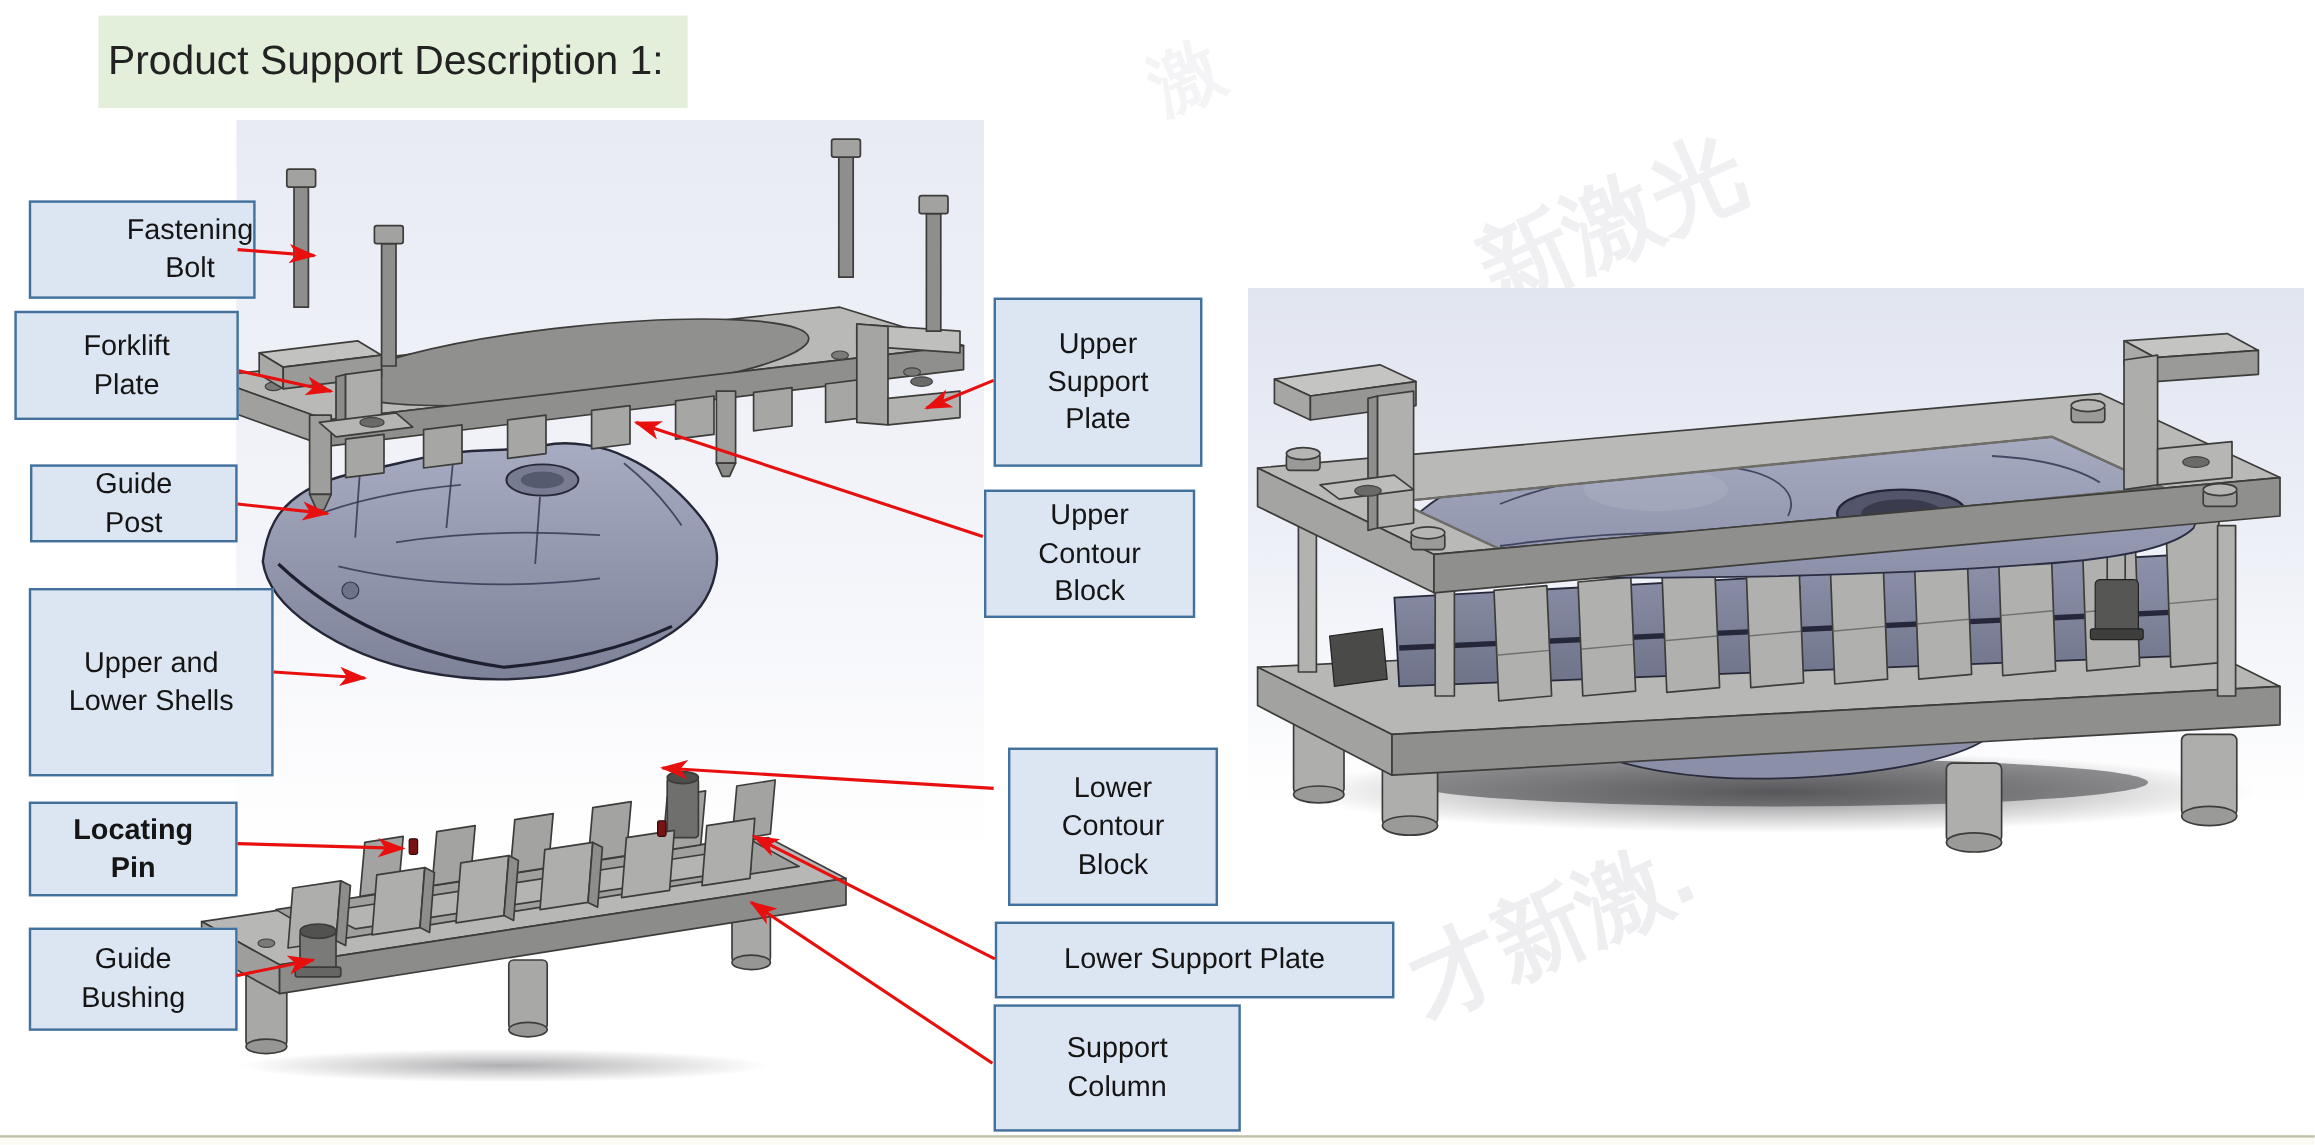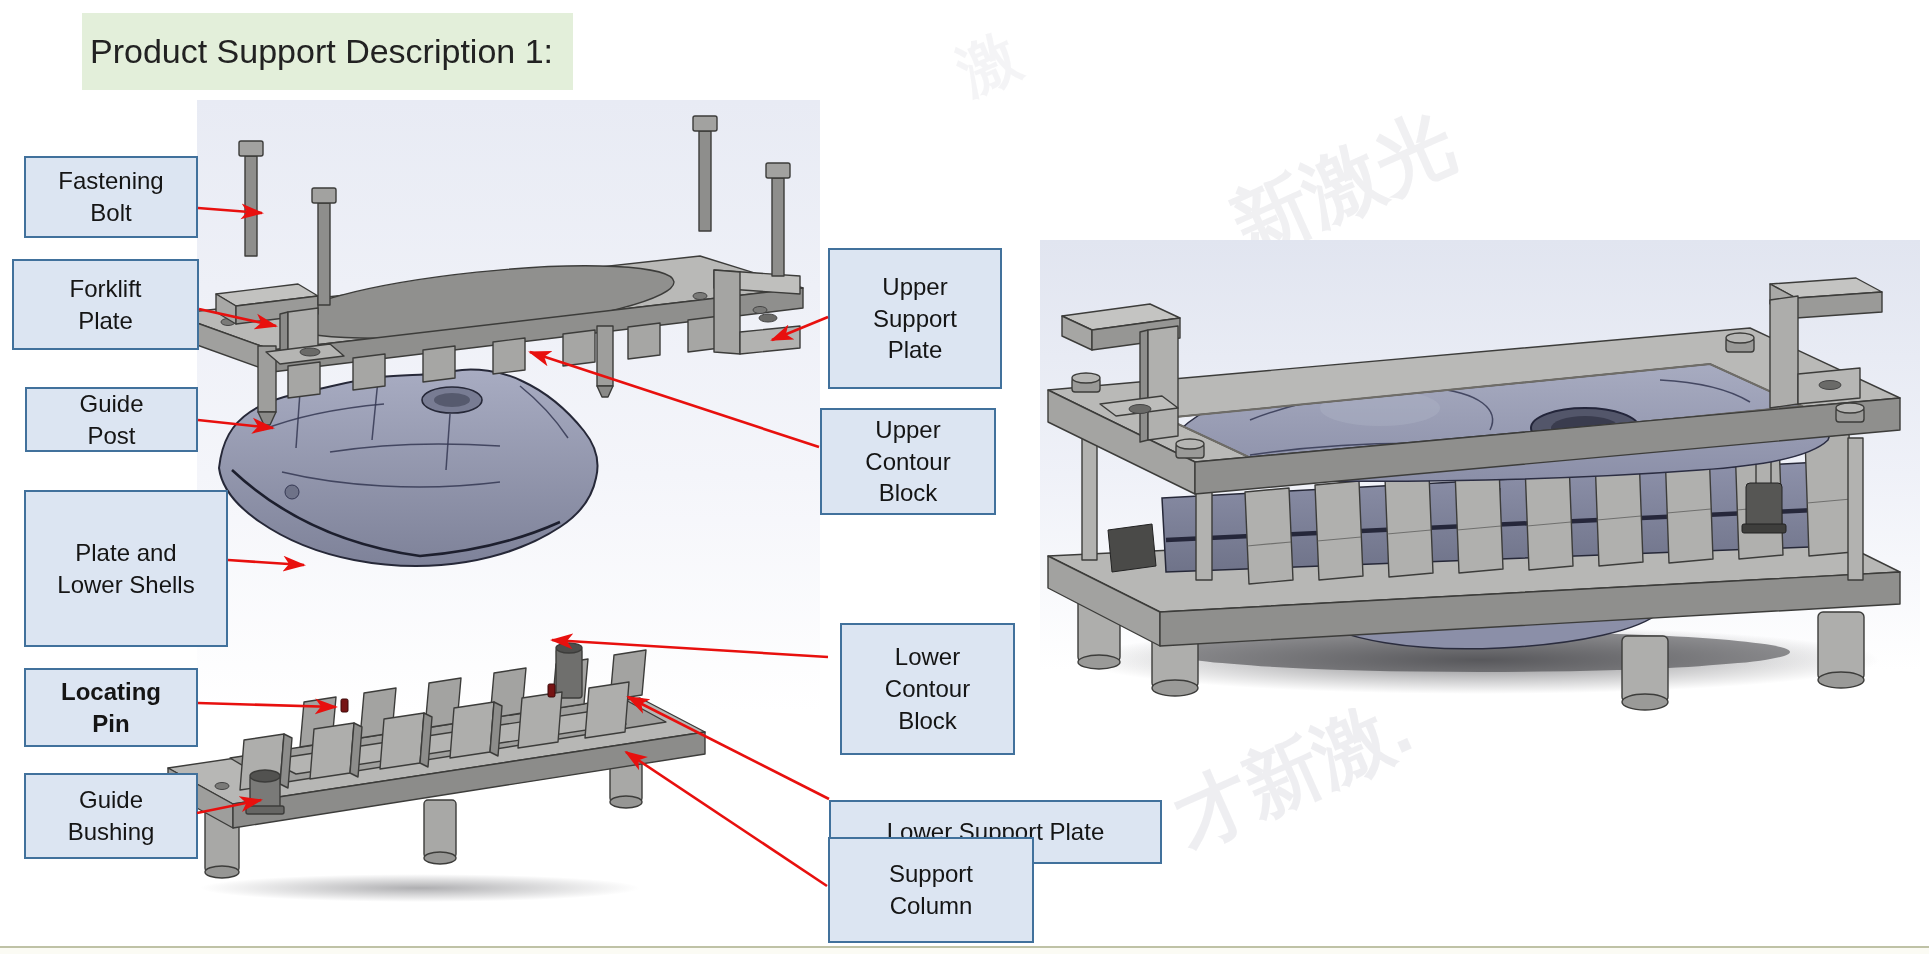--- a/index.html
+++ b/index.html
@@ -15,30 +15,30 @@
   #right-scene{left:1030px;top:235px;}
   #arrow-layer{left:0;top:0;position:absolute;z-index:5;pointer-events:none;}
   .page-title{position:absolute;left:82px;top:13px;width:491px;height:77px;z-index:4;
       background:var(--title_bg,#e3efda);display:flex;align-items:center;
       padding-left:8px;box-sizing:border-box;font-size:34px;color:#222;letter-spacing:0px;}
   .callout{position:absolute;z-index:4;background:var(--label_fill,#dce5f2);
       border:2px solid var(--label_border,#41719c);box-sizing:border-box;
       display:flex;align-items:center;justify-content:center;text-align:center;
       font-size:24px;line-height:1.33;color:#151515;}
   .callout span{white-space:pre-line;}
-  .co-fastening-bolt{left:24px;top:156px;width:174px;height:82px;}
+  .co-fastening-bolt{left:24px;top:167px;width:189px;height:82px;justify-content:flex-end;}
   .co-forklift-plate{left:12px;top:259px;width:187px;height:91px;}
   .co-guide-post{left:25px;top:387px;width:173px;height:65px;}
   .co-upper-lower-shells{left:24px;top:490px;width:204px;height:157px;}
   .co-locating-pin{left:24px;top:668px;width:174px;height:79px;font-weight:bold;}
   .co-guide-bushing{left:24px;top:773px;width:174px;height:86px;}
   .co-upper-support-plate{left:828px;top:248px;width:174px;height:141px;}
   .co-upper-contour-block{left:820px;top:408px;width:176px;height:107px;}
   .co-lower-contour-block{left:840px;top:623px;width:175px;height:132px;}
-  .co-lower-support-plate{left:829px;top:768px;width:333px;height:64px;margin-top:32px;}
+  .co-lower-support-plate{left:829px;top:768px;width:333px;height:64px;}
   .co-support-column{left:828px;top:837px;width:206px;height:106px;}
   .arrow{stroke:var(--arrow_red,#e8100e);stroke-width:2.6;fill:none;}
   #bottom-strip{position:absolute;left:0;top:946px;width:1929px;height:8px;z-index:6;
       background:#fbfbf4;border-top:2px solid #bfc2a6;box-sizing:border-box;}
   .mstroke{stroke:#3c3c3a;stroke-width:1.4;stroke-linejoin:round;}
   .tline{stroke:#343752;stroke-width:1.5;fill:none;opacity:.85;}
 </style>
 </head>
 <body>
 
@@ -336,21 +336,21 @@
   </div>
 <div class="callout co-forklift-plate">
     <span>Forklift
 Plate</span>
   </div>
 <div class="callout co-guide-post">
     <span>Guide
 Post</span>
   </div>
 <div class="callout co-upper-lower-shells">
-    <span>Plate and
+    <span>Upper and
 Lower Shells</span>
   </div>
 <div class="callout co-locating-pin">
     <span>Locating
 Pin</span>
   </div>
 <div class="callout co-guide-bushing">
     <span>Guide
 Bushing</span>
   </div>

